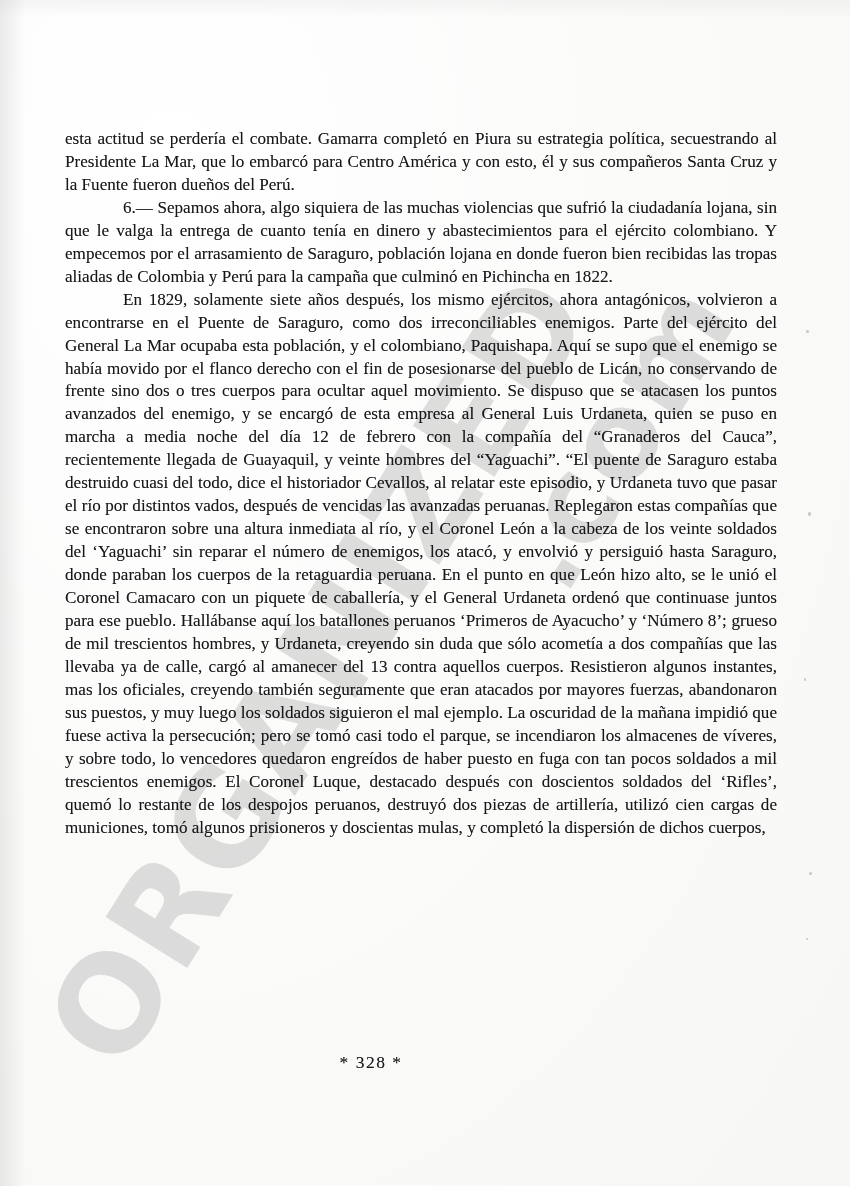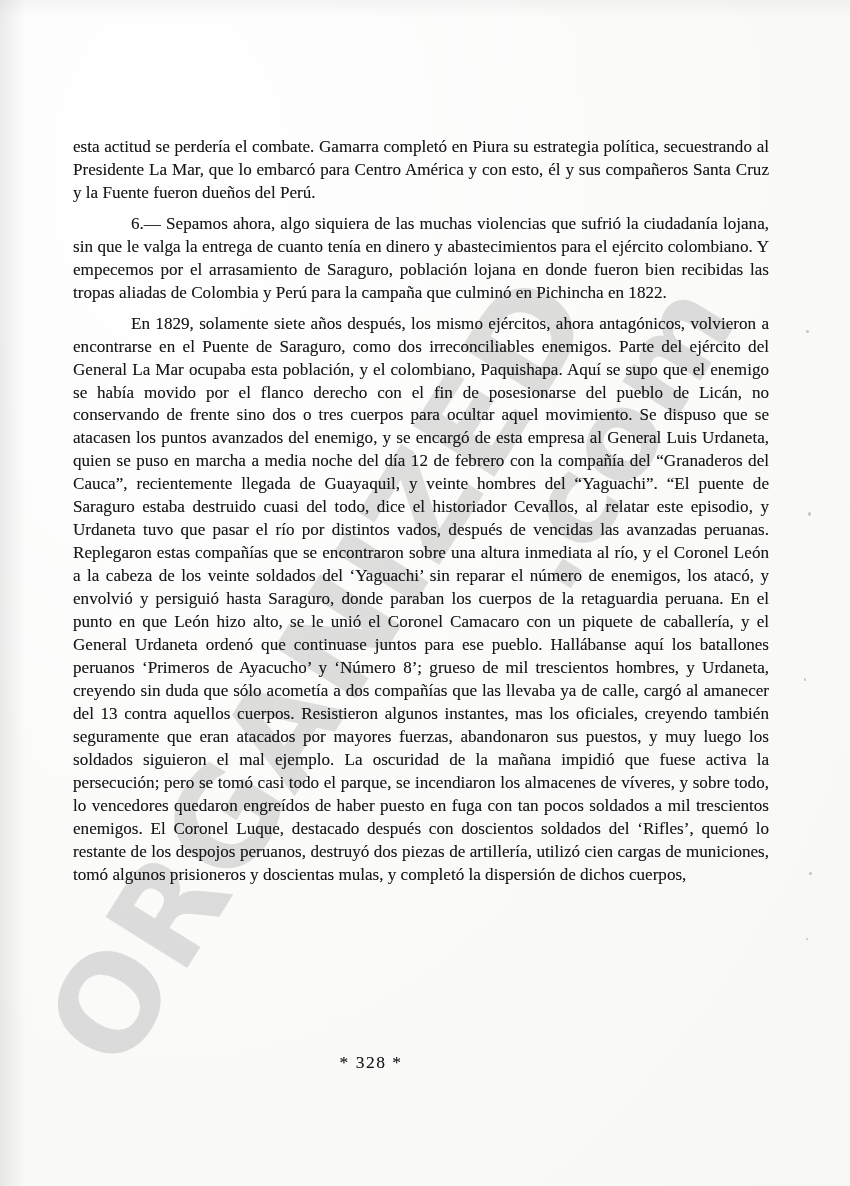--- a/index.html
+++ b/index.html
@@ -81,21 +81,21 @@
     width: 712px;
     z-index: 2;
     font-size: 17.1px;
     line-height: 22.95px;
     color: #17171a;
     text-align: justify;
     text-justify: inter-word;
     -webkit-font-smoothing: none;
   }
   .textblock p {
-    margin: 8px;
+    margin: 0;
     text-indent: 0;
   }
   .textblock p.indent {
     text-indent: 58px;
   }
   
   .textblock p {
     text-shadow: 0 0 0.35px rgba(0,0,0,0.35);
   }
 

